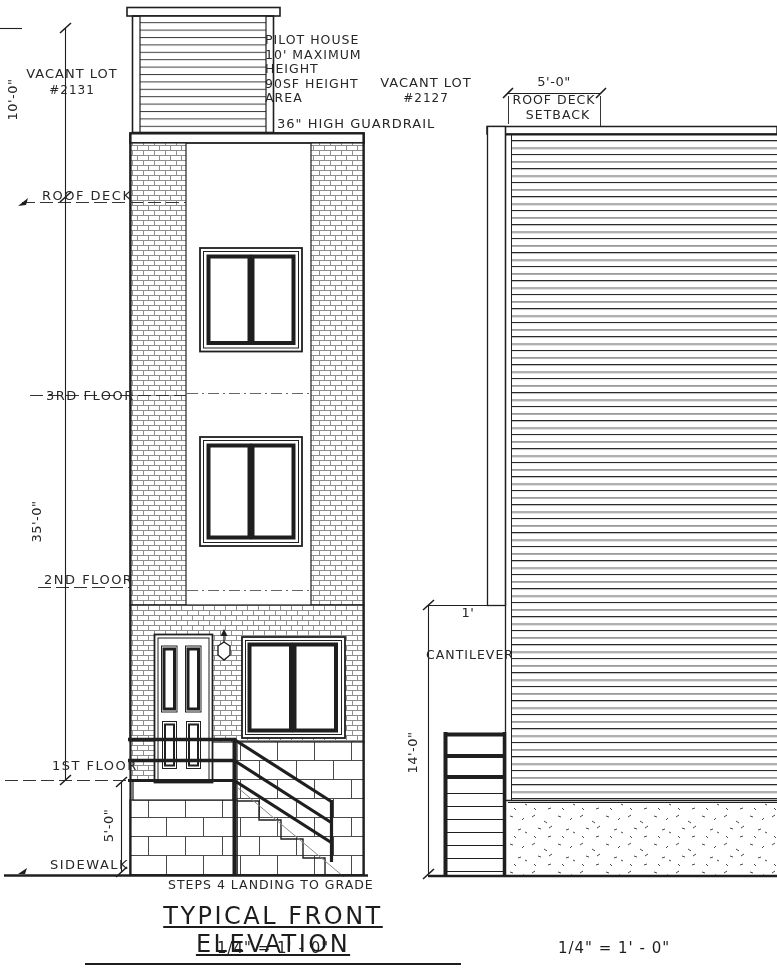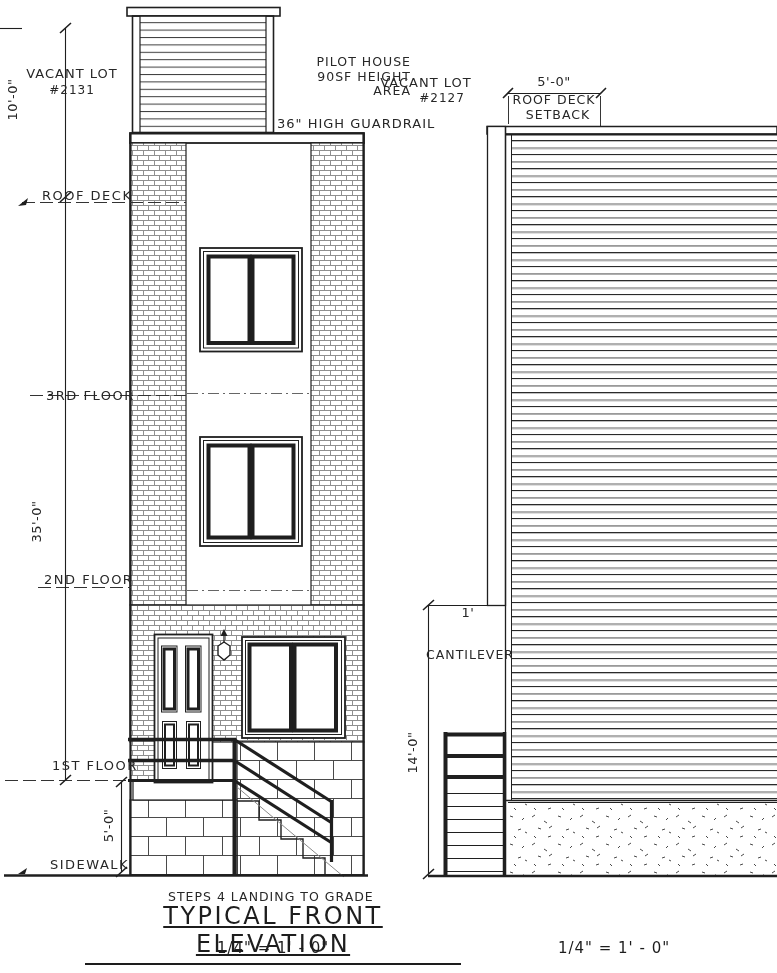--- a/index.html
+++ b/index.html
@@ -4,21 +4,21 @@
 <style>
   html,body{margin:0;padding:0;background:#ffffff;}
   .sheet{
     position:relative;width:777px;height:973px;background:#ffffff;overflow:hidden;
     font-family:"DejaVu Sans",sans-serif;color:#222222;
   }
   .sheet svg{position:absolute;left:0;top:0;}
   .lbl{position:absolute;white-space:nowrap;color:#272727;letter-spacing:1px;font-size:12.5px;line-height:13px;}
   .lbl.c{text-align:center;white-space:normal;}
   .rot{transform:rotate(-90deg);transform-origin:center center;text-align:center;}
-  .note-block{position:absolute;text-align:right;margin-top:22px;}
+  .note-block{position:absolute;text-align:left;}
   .note-block .nl{font-size:12.5px;line-height:14.5px;letter-spacing:1px;color:#272727;}
   .title{position:absolute;text-align:center;font-size:24px;letter-spacing:2.5px;color:#1d1d1d;
          border-bottom:2px solid #1d1d1d;padding-bottom:5px;text-decoration:underline;}
   .scale-line{position:absolute;text-align:center;font-size:15px;letter-spacing:1px;color:#1d1d1d;}
   .lvl{font-size:13px;letter-spacing:1.5px;}
   .dim{font-size:13px;letter-spacing:0.5px;}
 </style>
 </head>
 <body>
 
@@ -200,40 +200,41 @@
       <path d="M423 610 L434 600 M423 879 L434 869" stroke-width="1.6"></path>
     </g>
   </g>
 </svg>
 
 <div class="lbl c" style="left:12px;top:67px;width:120px;font-size:13px;">VACANT LOT</div>
 <div class="lbl c" style="left:12px;top:84px;width:120px;font-size:12px;">#2131</div>
 
 <div class="note-block" style="left:265px;top:33px;width:146px;">
   <div class="nl">PILOT HOUSE</div>
+  <div class="nl">10' MAXIMUM HEIGHT</div>
   <div class="nl">90SF HEIGHT</div>
   <div class="nl">AREA</div>
 </div>
 
 <div class="lbl c" style="left:366px;top:76px;width:120px;font-size:13px;">VACANT LOT</div>
-<div class="lbl c" style="left:382px;top:92px;width:120px;font-size:12px;">#2127</div>
+<div class="lbl c" style="left:366px;top:92px;width:120px;font-size:12px;">#2127</div>
 
 <div class="lbl" style="left:277px;top:117px;font-size:13px;">36" HIGH GUARDRAIL</div>
 
 <div class="lbl lvl" style="left:42px;top:189px;">ROOF DECK</div>
 <div class="lbl lvl" style="left:46px;top:389px;">3RD FLOOR</div>
 <div class="lbl lvl" style="left:44px;top:573px;">2ND FLOOR</div>
 <div class="lbl lvl" style="left:52px;top:759px;">1ST FLOOR</div>
 <div class="lbl lvl" style="left:50px;top:858px;">SIDEWALK</div>
 
 <div class="lbl dim rot" style="left:-18px;top:93px;width:60px;">10'-0"</div>
 <div class="lbl dim rot" style="left:6px;top:515px;width:60px;">35'-0"</div>
 <div class="lbl dim rot" style="left:78px;top:819px;width:60px;">5'-0"</div>
 
-<div class="lbl" style="left:168px;top:878px;font-size:12.5px;margin-top:12px;">STEPS 4 LANDING TO GRADE</div>
+<div class="lbl" style="left:168px;top:878px;font-size:12.5px;">STEPS 4 LANDING TO GRADE</div>
 
 <div class="lbl c dim" style="left:506px;top:75px;width:96px;">5'-0"</div>
 <div class="lbl c" style="left:506px;top:93px;width:96px;">ROOF DECK</div>
 <div class="lbl c" style="left:510px;top:108px;width:96px;">SETBACK</div>
 
 <div class="lbl c dim" style="left:446px;top:606px;width:44px;">1'</div>
 <div class="lbl c" style="left:424px;top:648px;width:92px;">CANTILEVER</div>
 
 <div class="lbl dim rot" style="left:382px;top:746px;width:60px;">14'-0"</div>
 

